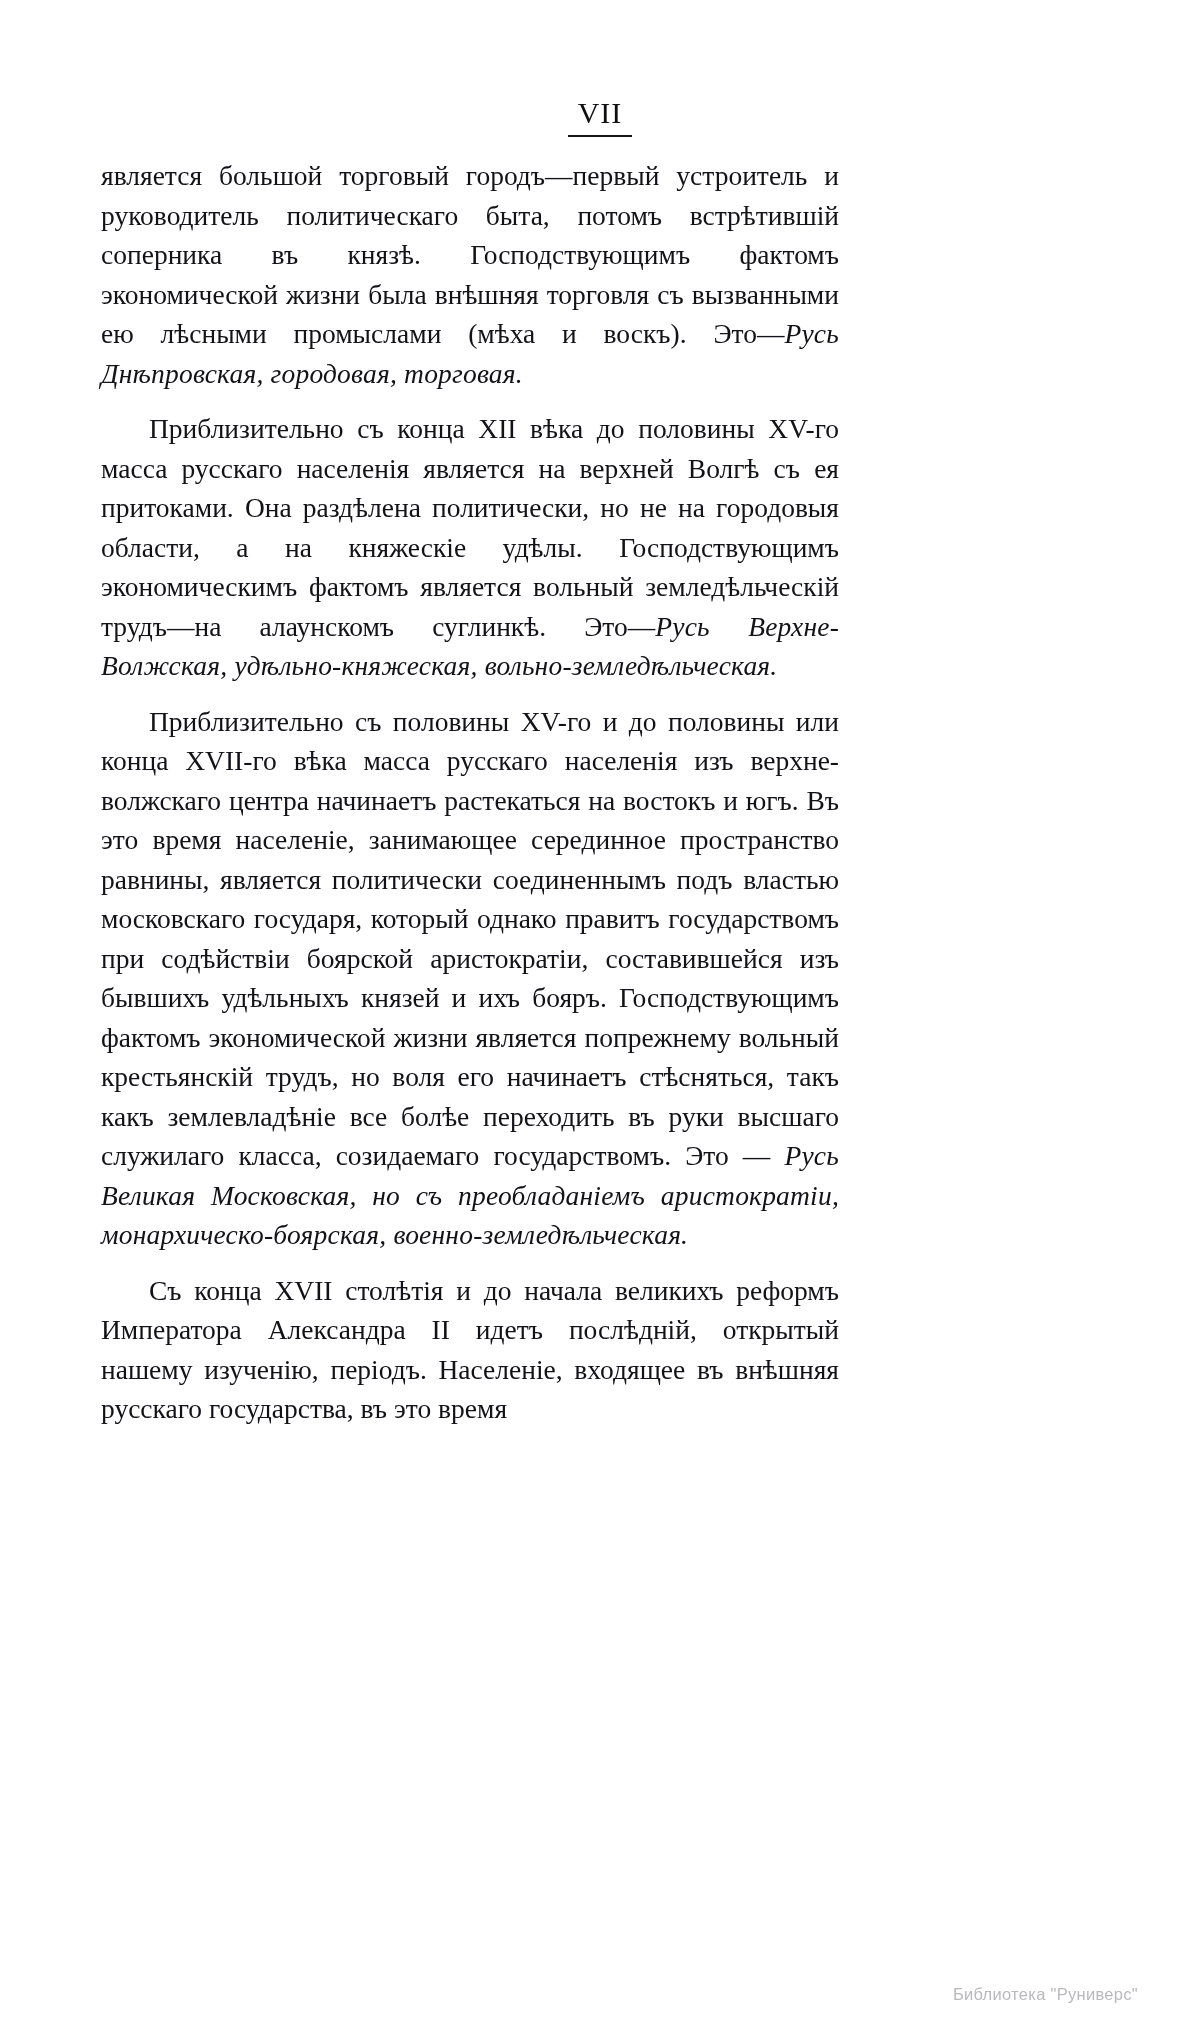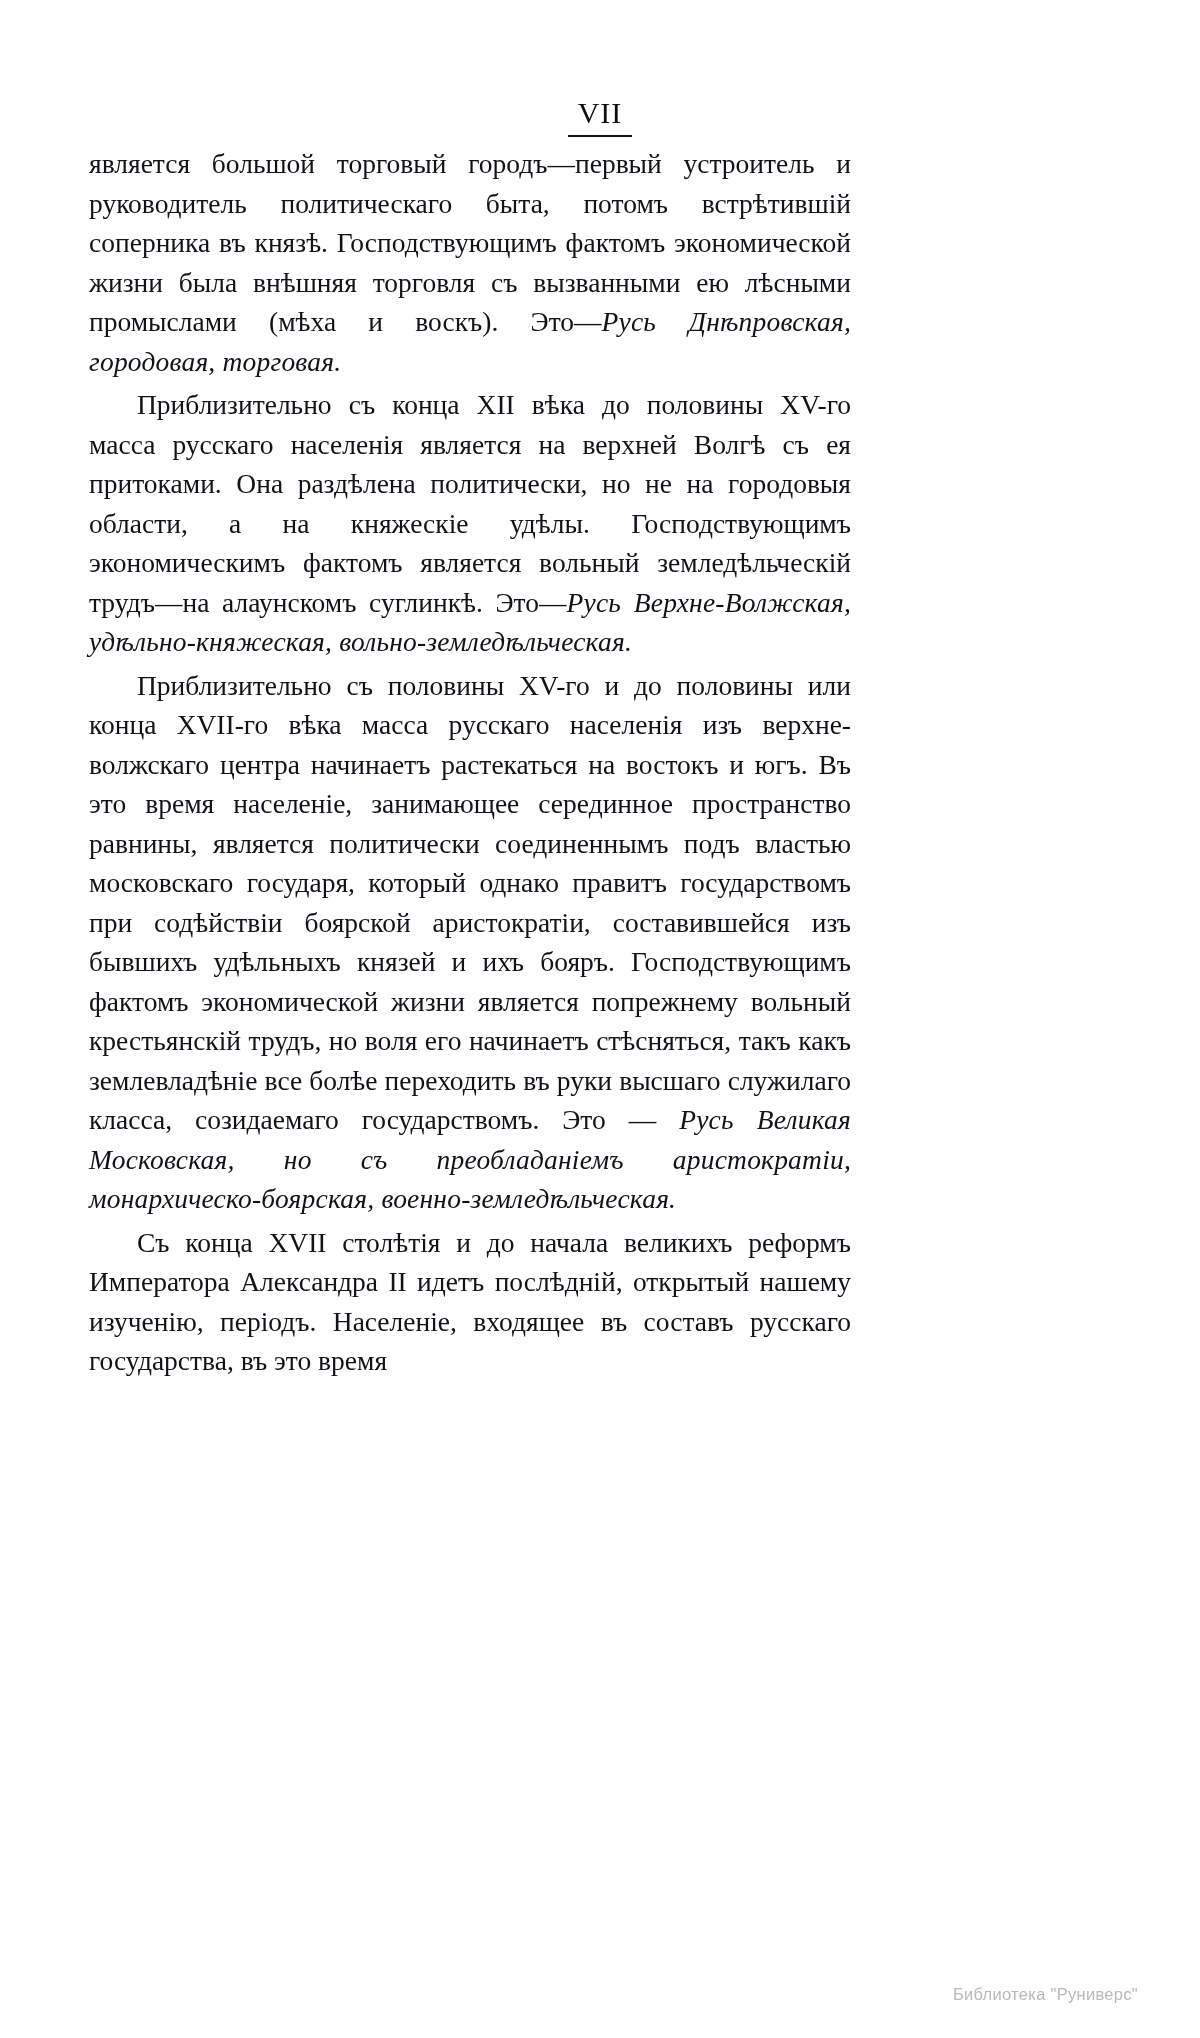--- a/index.html
+++ b/index.html
@@ -42,21 +42,21 @@
     left: 85px;
     top: 140px;
     width: 770px;
     font-size: 27.5px;
     line-height: 39.5px;
     text-align: justify;
     text-justify: inter-word;
     color: #121218;
   }
   .body-text p {
-    margin: 4px;
+    margin: 16px;
     text-indent: 48px;
     hyphens: manual;
   }
   .body-text p.no-indent {
     text-indent: 0;
   }
   .ital {
     font-style: italic;
     letter-spacing: 0.2px;
   }
@@ -81,19 +81,19 @@
   </div>
 
   <div class="body-text">
 
     <p class="no-indent"><span>является большой торговый городъ—первый устроитель и руководитель политическаго быта, потомъ встрѣтившій соперника въ князѣ. Господствующимъ фактомъ экономической жизни была внѣшняя торговля съ вызванными ею лѣсными промыслами (мѣха и воскъ). Это—</span><span class="ital">Русь Днѣпровская, городовая, торговая.</span></p>
 
     <p><span>Приблизительно съ конца XII вѣка до половины XV-го масса русскаго населенія является на верхней Волгѣ съ ея притоками. Она раздѣлена политически, но не на городовыя области, а на княжескіе удѣлы. Господствующимъ экономическимъ фактомъ является вольный земледѣльческій трудъ—на алаунскомъ суглинкѣ. Это—</span><span class="ital">Русь Верхне-Волжская, удѣльно-княжеская, вольно-земледѣльческая.</span></p>
 
     <p><span>Приблизительно съ половины XV-го и до половины или конца XVII-го вѣка масса русскаго населенія изъ верхне-волжскаго центра начинаетъ растекаться на востокъ и югъ. Въ это время населеніе, занимающее серединное пространство равнины, является политически соединеннымъ подъ властью московскаго государя, который однако правитъ государствомъ при содѣйствіи боярской аристократіи, составившейся изъ бывшихъ удѣльныхъ князей и ихъ бояръ. Господствующимъ фактомъ экономической жизни является попрежнему вольный крестьянскій трудъ, но воля его начинаетъ стѣсняться, такъ какъ землевладѣніе все болѣе переходить въ руки высшаго служилаго класса, созидаемаго государствомъ. Это — </span><span class="ital">Русь Великая Московская, но съ преобладаніемъ аристократіи, монархическо-боярская, военно-земледѣльческая.</span></p>
 
-    <p><span>Съ конца XVII столѣтія и до начала великихъ реформъ Императора Александра II идетъ послѣдній, открытый нашему изученію, періодъ. Населеніе, входящее въ составъ русскаго государства, въ это время</span></p>
+    <p><span>Съ конца XVII столѣтія и до начала великихъ реформъ Императора Александра II идетъ послѣдній, открытый нашему изученію, періодъ. Населеніе, входящее въ внѣшняя русскаго государства, въ это время</span></p>
 
   </div>
 
   <div class="watermark">Библиотека "Руниверс"</div>
 
 </div>
 
 </body></html>

